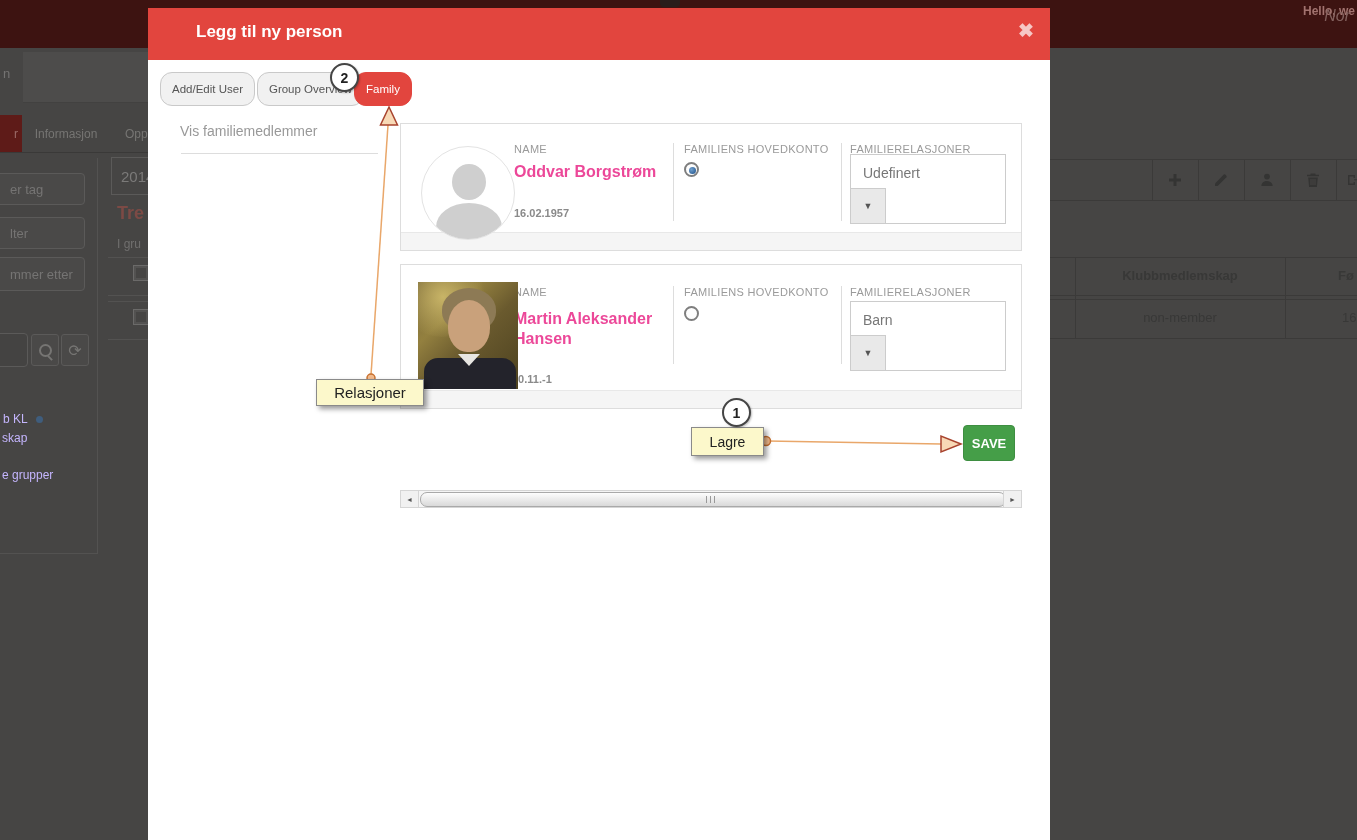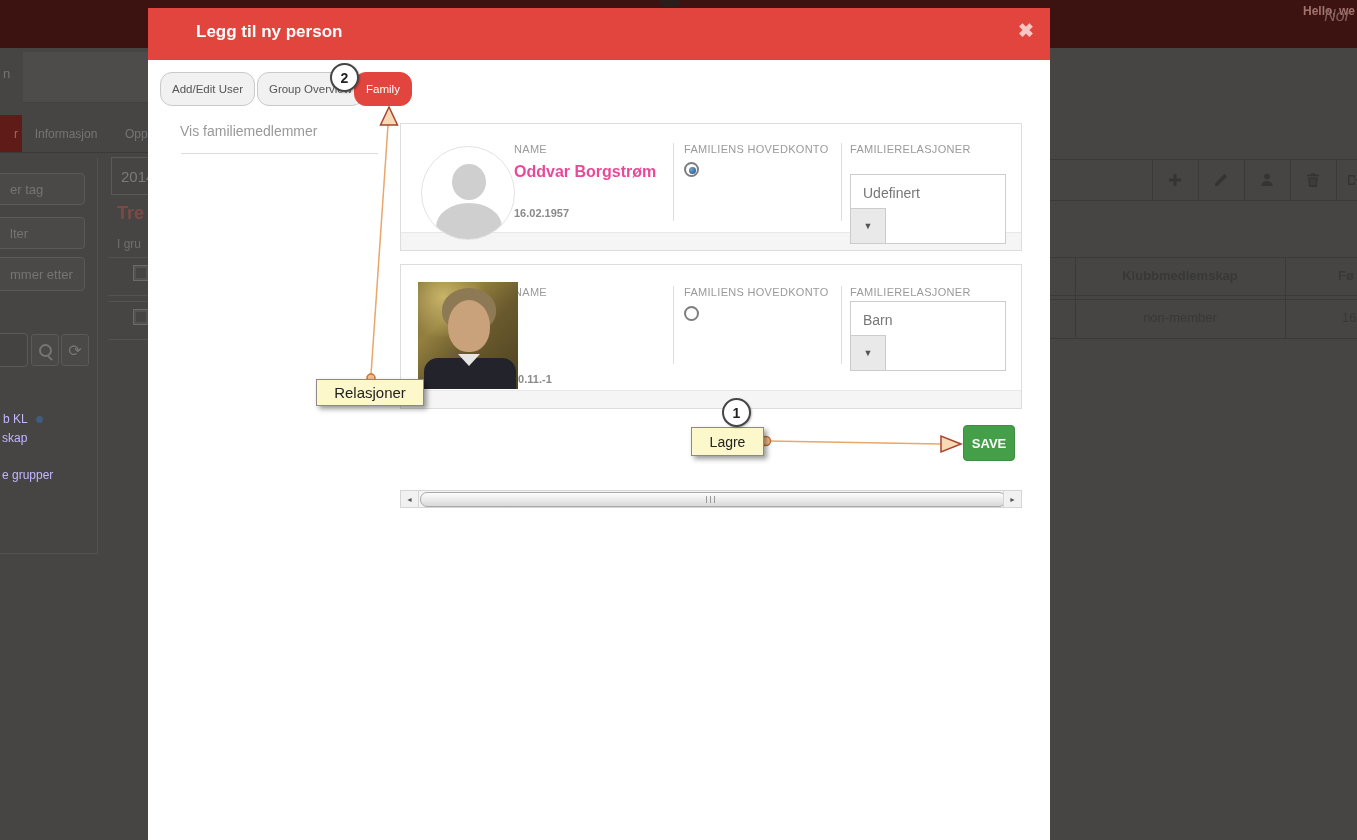--- a/index.html
+++ b/index.html
@@ -219,31 +219,32 @@
           <div class="shoulders"></div>
       </div>
       <div class="abs lbl" style="left:113px;top:19px;">NAME</div>
       <div class="abs pname" style="left:113px;top:38px;width:152px;">Oddvar Borgstrøm</div>
       <div class="abs pdate" style="left:113px;top:83px;">16.02.1957</div>
       <div class="abs csep" style="left:272px;"></div>
       <div class="abs lbl" style="left:283px;top:19px;">FAMILIENS HOVEDKONTO</div>
       <div class="abs radio sel" style="left:283px;top:38px;"></div>
       <div class="abs csep" style="left:440px;"></div>
       <div class="abs lbl" style="left:449px;top:19px;">FAMILIERELASJONER</div>
-      <div class="abs selbox" style="left:449px;top:50px;">
+      <div class="abs selbox" style="left:449px;top:30px;">
         <span class="selval">Udefinert</span>
         <span class="selbtn">
             <span>▼</span>
           </span>
       </div>
     </div>
 
     <div class="abs card" style="left:252px;top:256px;width:622px;height:145px;">
       <div class="card-footer"></div>
       <div class="abs lbl" style="left:113px;top:21px;z-index:1;">NAME</div>
+      <div class="abs pname" style="left:113px;top:44px;width:152px;z-index:1;">Martin Aleksander Hansen</div>
       <div class="abs pdate" style="left:111px;top:108px;z-index:1;">30.11.-1</div>
       <div class="abs photo">
         <div class="glow"></div>
           <div class="hair"></div>
         <div class="face"></div>
           <div class="sweater"></div>
         <div class="collar"></div>
       </div>
       <div class="abs csep" style="left:272px;top:21px;"></div>
       <div class="abs lbl" style="left:283px;top:21px;">FAMILIENS HOVEDKONTO</div>

